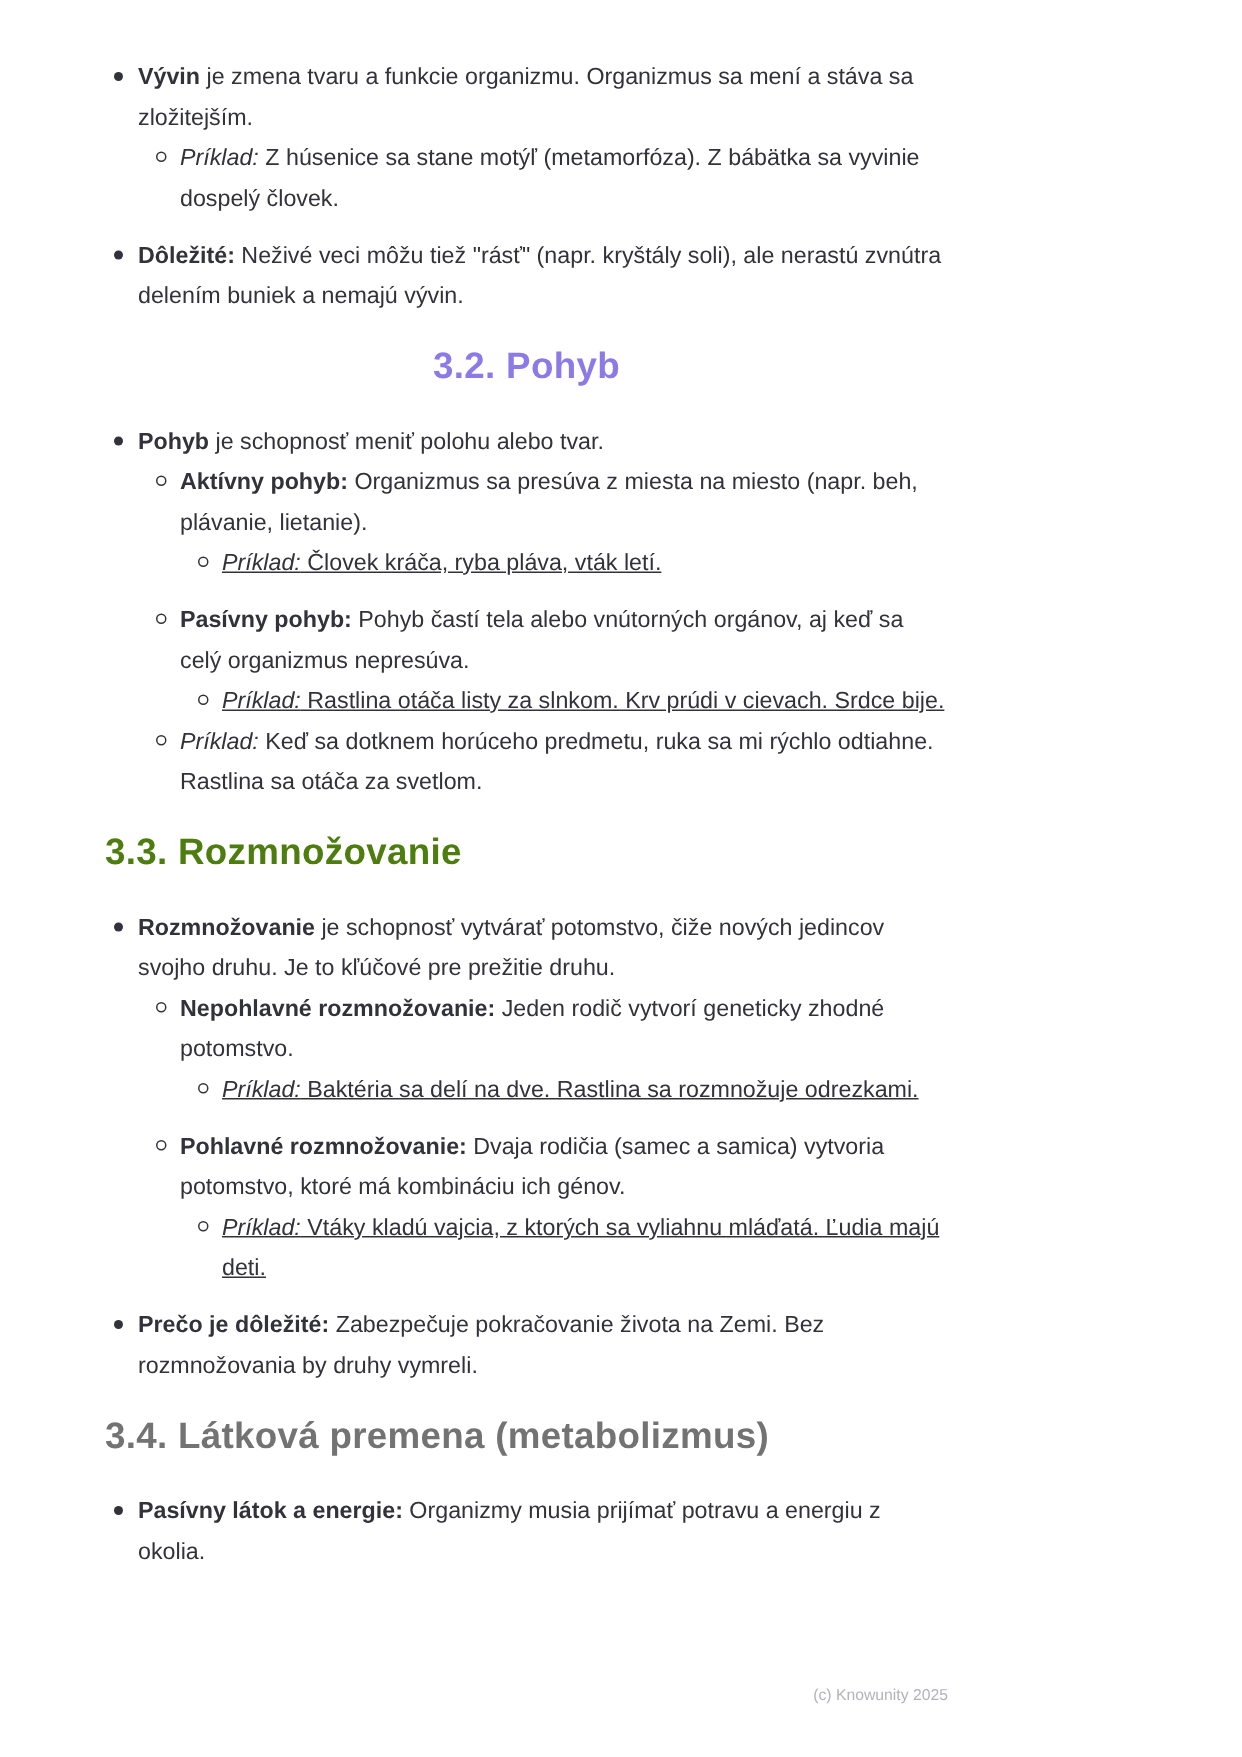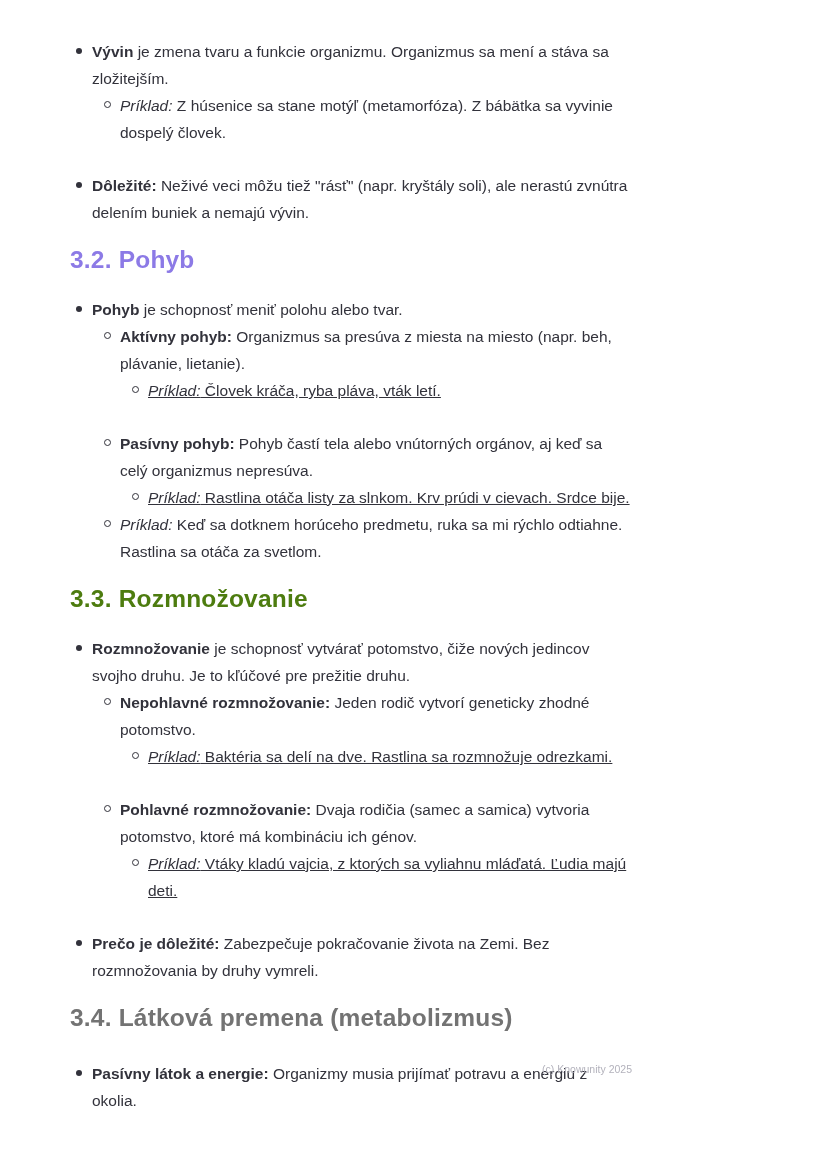--- a/index.html
+++ b/index.html
@@ -24,21 +24,21 @@
   h2.section-heading {
     color: #8c7ae6;
     font-size: 24.5px;
     line-height: 32px;
     font-weight: bold;
     margin: 18px 0 20px 0;
     letter-spacing: 0.2px;
   }
   section:first-child h2.section-heading { margin-top: 0; }
   .li { position: relative; }
-  .li.gap { margin-top: 26px; }
+  .li.gap { margin-top: 11px; }
   .lvl1 { padding-left: 22px; }
   .lvl2 { padding-left: 50px; }
   .lvl3 { padding-left: 78px; text-decoration: underline; }
   .marker {
     position: absolute;
     top: 10px;
     width: 6px;
     height: 6px;
     border-radius: 50%;
   }
@@ -61,21 +61,21 @@
     width: 5px; height: 100%;
     background: #c8b9e8;
   }
   .ribbon-band {
     position: absolute;
     left: 5px; top: 0; right: 0; height: 100%;
     background: linear-gradient(90deg, #ebe5f8 0%, #ede8f9 78%, rgba(237,232,249,0) 100%);
   }
   .footer-credit {
     position: absolute;
-    top: 1063px;
+    top: 1124px;
     right: 52px;
     font-size: 10.5px;
     color: #b3b2bc;
     z-index: 2;
   }
 </style>
 </head>
 <body>
 
 <div class="page">
@@ -83,21 +83,21 @@
     <div class="ribbon-line"></div>
     <div class="ribbon-band"></div>
   </div>
   <div class="content">
       <section>
         <div class="li lvl1"><span class="marker"></span><span class="lead-bold">Vývin</span><span> je zmena tvaru a funkcie organizmu. Organizmus sa mení a stáva sa zložitejším.</span></div>
         <div class="li lvl2"><span class="marker"></span><span class="lead-italic">Príklad:</span><span> Z húsenice sa stane motýľ (metamorfóza). Z bábätka sa vyvinie dospelý človek.</span></div>
         <div class="li lvl1 gap"><span class="marker"></span><span class="lead-bold">Dôležité:</span><span> Neživé veci môžu tiež "rásť" (napr. kryštály soli), ale nerastú zvnútra delením buniek a nemajú vývin.</span></div>
       </section>
       <section>
-        <h2 class="section-heading" style="color: rgb(140, 122, 230);">3.2. Pohyb</h2>
+        <h2 class="section-heading" style="color: rgb(140, 122, 230); text-align: center;">3.2. Pohyb</h2>
         <div class="li lvl1"><span class="marker"></span><span class="lead-bold">Pohyb</span><span> je schopnosť meniť polohu alebo tvar.</span></div>
         <div class="li lvl2"><span class="marker"></span><span class="lead-bold">Aktívny pohyb:</span><span> Organizmus sa presúva z miesta na miesto (napr. beh, plávanie, lietanie).</span></div>
         <div class="li lvl3"><span class="marker"></span><span class="lead-italic">Príklad:</span><span> Človek kráča, ryba pláva, vták letí.</span></div>
         <div class="li lvl2 gap"><span class="marker"></span><span class="lead-bold">Pasívny pohyb:</span><span> Pohyb častí tela alebo vnútorných orgánov, aj keď sa celý organizmus nepresúva.</span></div>
         <div class="li lvl3"><span class="marker"></span><span class="lead-italic">Príklad:</span><span> Rastlina otáča listy za slnkom. Krv prúdi v cievach. Srdce bije.</span></div>
         <div class="li lvl2"><span class="marker"></span><span class="lead-italic">Príklad:</span><span> Keď sa dotknem horúceho predmetu, ruka sa mi rýchlo odtiahne. Rastlina sa otáča za svetlom.</span></div>
       </section>
       <section>
         <h2 class="section-heading" style="color: #4d7c0f;">3.3. Rozmnožovanie</h2>
         <div class="li lvl1"><span class="marker"></span><span class="lead-bold">Rozmnožovanie</span><span> je schopnosť vytvárať potomstvo, čiže nových jedincov svojho druhu. Je to kľúčové pre prežitie druhu.</span></div>

